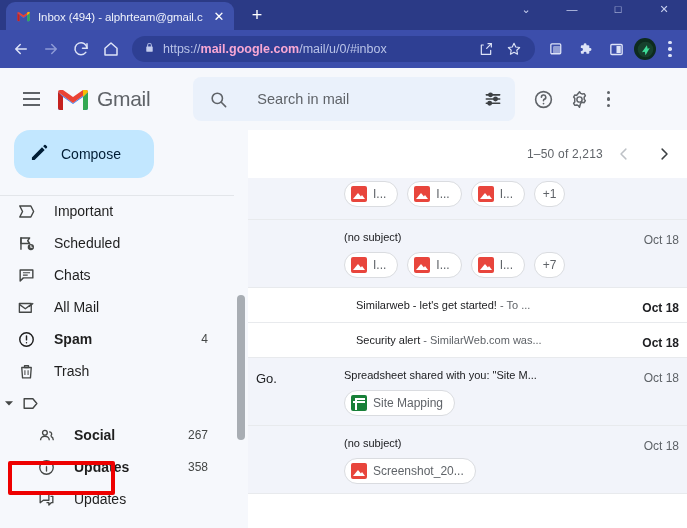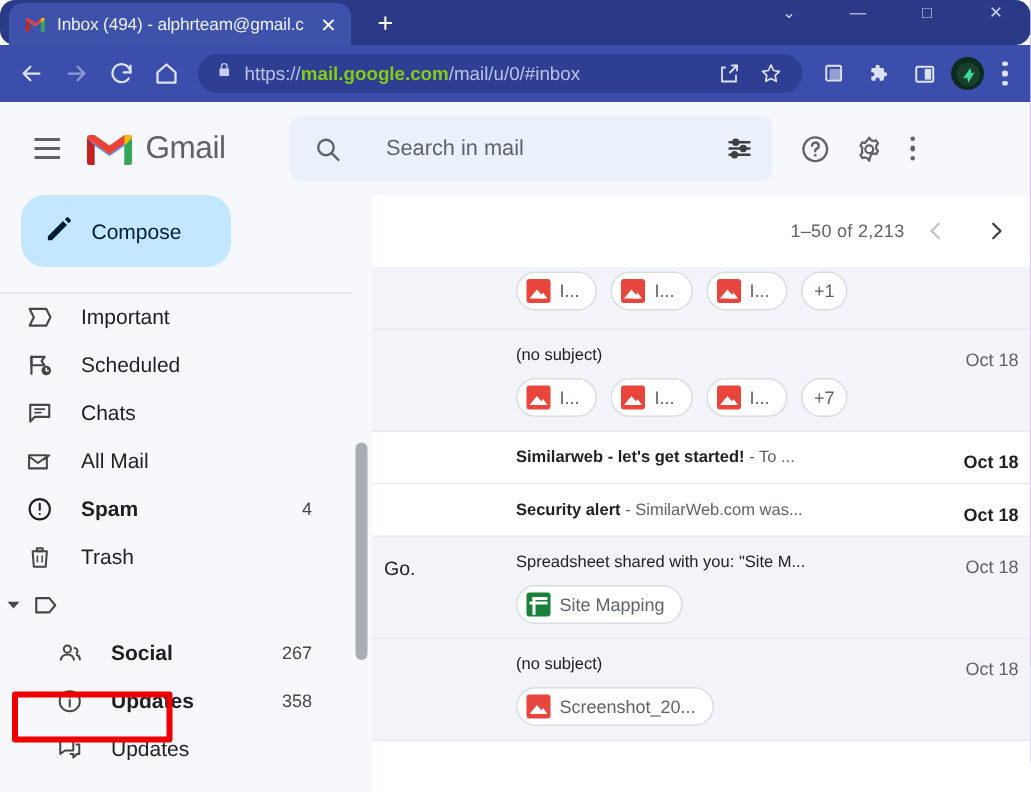--- a/index.html
+++ b/index.html
@@ -9,21 +9,21 @@
     font-family: "Liberation Sans", sans-serif;
     background: #ffffff;
   }
 
   
   .browser { width: 687px; height: 528px; position: relative; }
 
   .tabstrip {
     position: absolute; top: 0; left: 0; width: 687px; height: 30px;
     background: #2b3a86;
-    display: flex; align-items: flex-end; border-radius: 10px;
+    display: flex; align-items: flex-end;
   }
   .tab {
     margin-left: 6px; height: 29px; width: 228px;
     background: #3e51ab;
     border-radius: 9px 9px 0 0;
     display: flex; align-items: center; gap: 7px;
     padding: 0 8px 0 10px;
     position: relative; top: 1px;
   }
   .favicon {
@@ -69,21 +69,21 @@
     flex: 1 1 auto; height: 26px; margin: 0 6px 0 6px;
     background: #2e3f93; border-radius: 13px;
     display: flex; align-items: center; padding: 0 8px 0 12px;
     gap: 8px; min-width: 0;
   }
   .lock { flex: 0 0 11px; color: #c4cdee; }
   .url {
     flex: 1 1 auto; font-size: 12.5px; color: #b9c3e8;
     white-space: nowrap; overflow: hidden;
   }
-  .url b { color: #84cc16; font-weight: 700; }
+  .url b { color: #f9a8d4; font-weight: 700; }
   .omni-icons { display: flex; gap: 2px; flex: 0 0 auto; }
   .omni-icons .tbtn { width: 26px; flex: 0 0 26px; }
   .avatar-btn {
     width: 22px; height: 22px; border-radius: 50%;
     background: #0d2b1e; flex: 0 0 22px;
     display: flex; align-items: center; justify-content: center;
     margin: 0 3px;
   }
 
   
@@ -212,21 +212,21 @@
   }
   .mrow.read { background: #f2f4fa; }
   .mrow.unread { background: #ffffff; }
   .mrow-left {
     width: 88px; flex: 0 0 88px; font-size: 13px; color: #202124;
     padding-top: 13px; white-space: nowrap; overflow: hidden;
   }
   .mrow-main { flex: 1 1 auto; padding: 11px 0 9px 0; min-width: 0; }
   .subj { font-size: 11px; white-space: nowrap; overflow: hidden; }
   .subj .s { color: #202124; }
-  .subj .s.b { font-weight: 700; }
+  .subj .s.b { font-weight: 400; margin-left: 12px; }
   .subj .sn { color: #5f6368; }
   .mdate {
     width: 62px; flex: 0 0 62px; text-align: right; padding: 13px 8px 0 0;
     font-size: 12px; color: #5f6368;
   }
   .mdate.b { font-weight: 700; color: #202124; }
   .chips { display: flex; gap: 9px; margin-top: 9px; }
   .chip {
     height: 26px; border: 1px solid #dadce0; border-radius: 13px;
     display: flex; align-items: center; gap: 6px; padding: 0 11px 0 6px;

